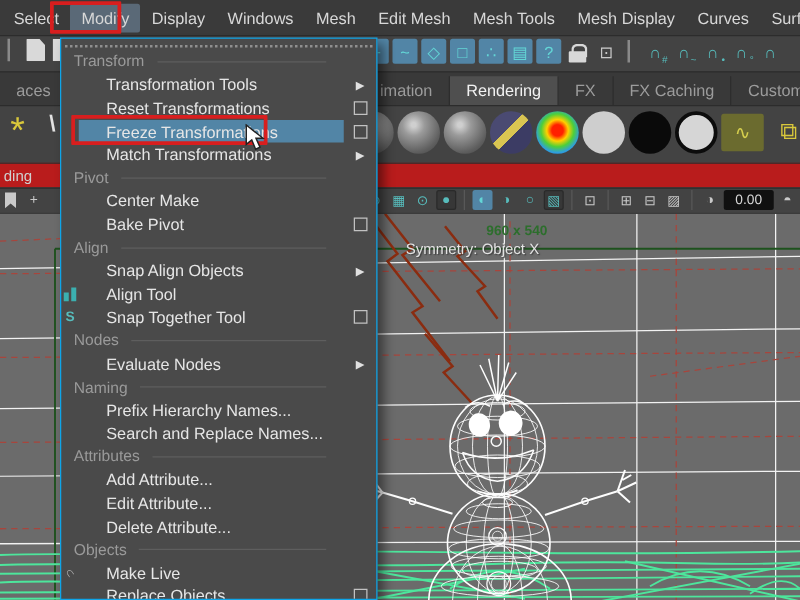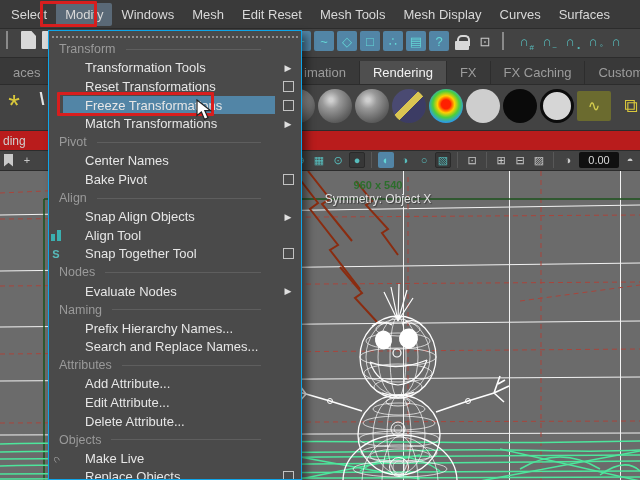--- a/index.html
+++ b/index.html
@@ -68,21 +68,21 @@
   .boxicon { width:34px; height:30px; margin-top:2px; border-radius:2px; flex:0 0 auto;
              display:flex; align-items:center; justify-content:center; font-size:15px; }
   .box-graph { background:#6b6b2f; color:#d6cf4e; }
   .box-layers{ background:transparent; color:#d9c83b; font-size:19px; }
 
   .valfield { background:#101010; color:#d8d8d8; font-size:11px; min-width:40px; height:16px;
               display:flex; align-items:center; justify-content:center; border-radius:2px; padding:0 4px; }
 
   
   .viewport { position:relative; height:310px; background:#6b6b6b; border-top:1px solid #2c2c2c; overflow:hidden; }
-  .vp-label-res { position:absolute; left:318px; top:8px; width:120px; text-align:center;
+  .vp-label-res { position:absolute; left:318px; top:8px; width:120px; text-align:right;
                   color:#2c6e2c; font-size:11px; font-weight:bold; }
   .vp-label-sym { position:absolute; left:318px; top:21px; width:120px; text-align:center;
                   color:#e3e3e3; font-size:12px; font-weight:normal; text-shadow:1px 1px 1px #3c3c3c; }
 
   
   .dropmenu { position:absolute; left:48px; top:30px; width:254px; height:450px;
               background:#4a4a4a; border:1px solid #0ea5e9; box-shadow:5px 5px 8px rgba(0,0,0,.45);
               z-index:50; overflow:hidden;text-align:center; }
   .tearoff { height:7px; border-bottom:2px dotted #8f8f8f; margin:0 3px 2px; }
   .m-row { height:18.6px; display:flex; align-items:center; font-size:13px; }
@@ -105,23 +105,24 @@
   #cursor { position:absolute; z-index:70; }
 </style>
 </head>
 <body>
 
 <div id="app">
 
   <div class="menubar">
       <span class="mi">Select</span>
       <span class="mi active">Modify</span>
+      <span class="mi">Display</span>
       <span class="mi">Windows</span>
       <span class="mi">Mesh</span>
-      <span class="mi">Edit Reset</span>
+      <span class="mi">Edit Mesh</span>
       <span class="mi">Mesh Tools</span>
       <span class="mi">Mesh Display</span>
       <span class="mi">Curves</span>
       <span class="mi">Surfaces</span>
     </div>
 
   <div class="toolbar">
     <div class="tb-left">
         <span class="handle"></span>
         <span class="docicon"></span>
@@ -362,21 +363,21 @@
           <span class="m-opt">
             <span class="subarrow">▶</span>
           </span>
         </div>
         <div class="m-row hdr">
           <span class="m-lab">Pivot<span class="hline"></span></span>
           <span class="m-opt"></span>
         </div>
         <div class="m-row">
           <span class="m-gutter"></span>
-          <span class="m-lab">Center Names</span>
+          <span class="m-lab">Center Make</span>
           <span class="m-opt"></span>
         </div>
         <div class="m-row">
           <span class="m-gutter"></span>
           <span class="m-lab">Bake Pivot</span>
           <span class="m-opt">
             <span class="optbox"></span>
           </span>
         </div>
         <div class="m-row hdr">

